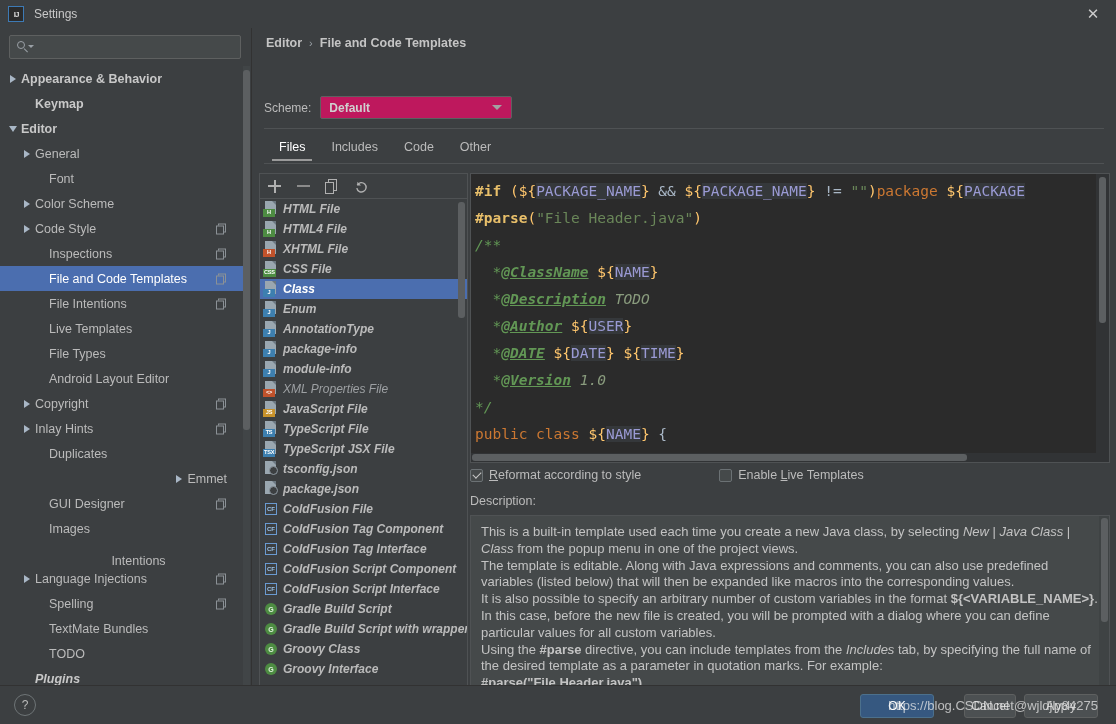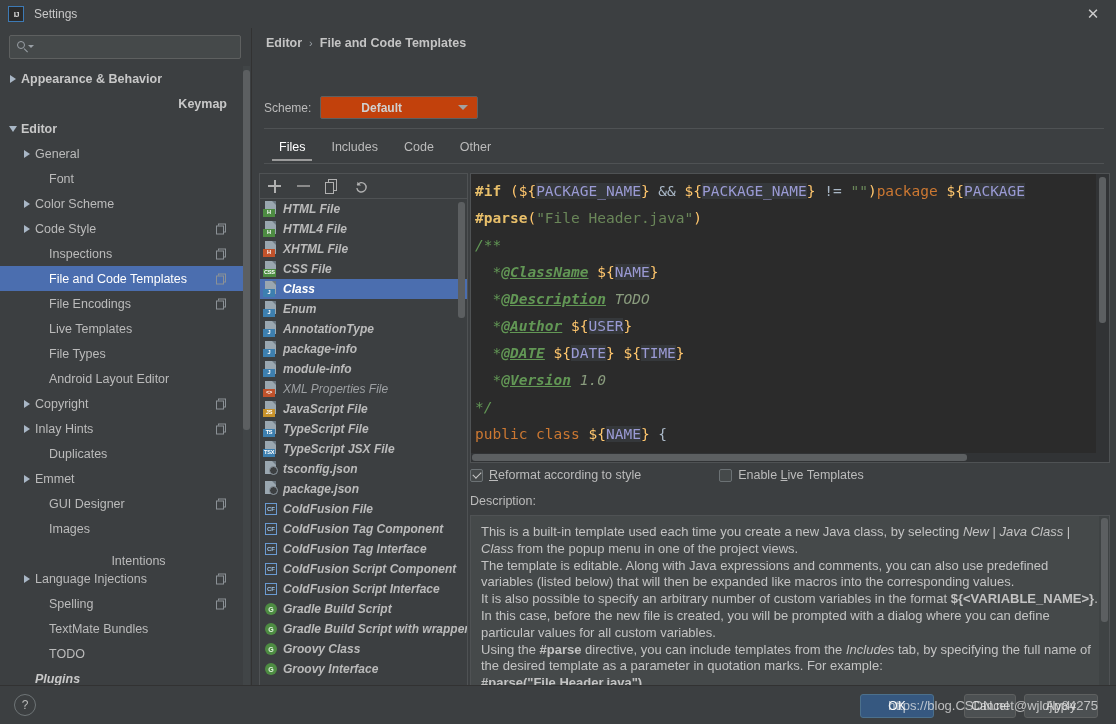--- a/index.html
+++ b/index.html
@@ -143,23 +143,23 @@
     display: flex; align-items: center; gap: 7px;
   }
   .bc-sep { color: #9aa0a6; font-weight: normal; font-size: 11px; }
 
   #scheme-row {
     position: absolute; left: 12px; top: 68px;
     display: flex; align-items: center;
   }
   #scheme-label { font-size: 12px; color: #bbbbbb; margin-right: 9px; }
   #scheme-select {
-    width: 158px; height: 23px;
-    background: #c2410c; border: 1px solid #5e6060; border-radius: 2px;
-    display: flex; align-items: center; cursor: pointer; padding-left: 32px;
+    width: 192px; height: 23px;
+    background: #be185d; border: 1px solid #5e6060; border-radius: 2px;
+    display: flex; align-items: center; cursor: pointer;
   }
   #scheme-value {
     flex: 1; padding-left: 8px; font-size: 12px; color: #d0d0d0; font-weight: bold;
   }
   #scheme-arrow {
     width: 0; height: 0; margin-right: 9px;
     border-left: 5px solid transparent; border-right: 5px solid transparent;
     border-top: 5px solid #a2a2a2;
   }
 
@@ -436,21 +436,21 @@
       <div id="tree">
         <div id="tree-track"></div>
         <div id="tree-scrollbar"></div>
         <div id="tree-rows">
             <div class="tree-row bold" style="padding-left: 6px;">
               <span class="tw">
                 <span class="arrow-right"></span>
               </span>
               <span class="tree-label">Appearance &amp; Behavior</span>
             </div>
-            <div class="tree-row bold" style="padding-left: 13px; justify-content: flex-end;">
+            <div class="tree-row bold" style="padding-left: 20px;">
               <span class="tw"></span>
               <span class="tree-label">Keymap</span>
             </div>
             <div class="tree-row bold" style="padding-left: 6px;">
               <span class="tw">
                 <span class="arrow-down"></span>
               </span>
               <span class="tree-label">Editor</span>
             </div>
             <div class="tree-row" style="padding-left: 20px;">
@@ -490,21 +490,21 @@
             <div class="tree-row selected" style="padding-left: 34px;">
               <span class="tw"></span>
               <span class="tree-label">File and Code Templates</span>
               <span class="copy-badge">
                 <span class="b1"></span>
                 <span class="b2"></span>
               </span>
             </div>
             <div class="tree-row" style="padding-left: 34px;">
               <span class="tw"></span>
-              <span class="tree-label">File Encodings</span>
+              <span class="tree-label">File Intentions</span>
               <span class="copy-badge">
                 <span class="b1"></span>
                 <span class="b2"></span>
               </span>
             </div>
             <div class="tree-row" style="padding-left: 34px;">
               <span class="tw"></span>
               <span class="tree-label">Live Templates</span>
             </div>
             <div class="tree-row" style="padding-left: 34px;">
@@ -532,21 +532,21 @@
               <span class="tree-label">Inlay Hints</span>
               <span class="copy-badge">
                 <span class="b1"></span>
                 <span class="b2"></span>
               </span>
             </div>
             <div class="tree-row" style="padding-left: 34px;">
               <span class="tw"></span>
               <span class="tree-label">Duplicates</span>
             </div>
-            <div class="tree-row" style="padding-left: 20px;">
+            <div class="tree-row" style="padding-left: 20px; justify-content: flex-end;">
               <span class="tw">
                 <span class="arrow-right"></span>
               </span>
               <span class="tree-label">Emmet</span>
             </div>
             <div class="tree-row" style="padding-left: 34px;">
               <span class="tw"></span>
               <span class="tree-label">GUI Designer</span>
               <span class="copy-badge">
                 <span class="b1"></span>

